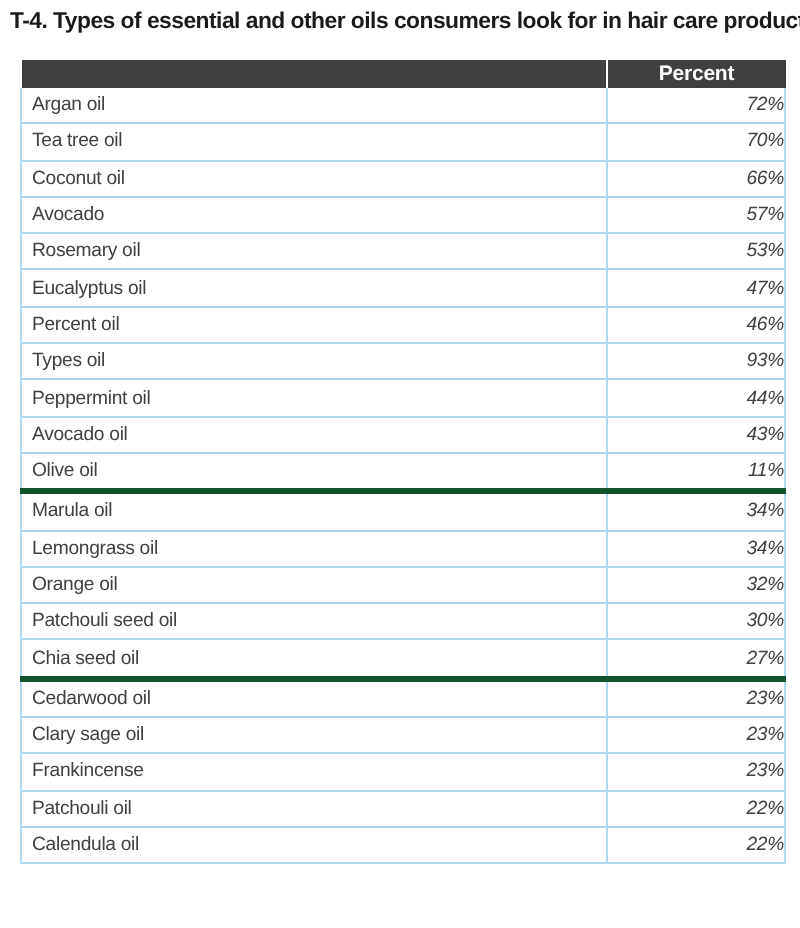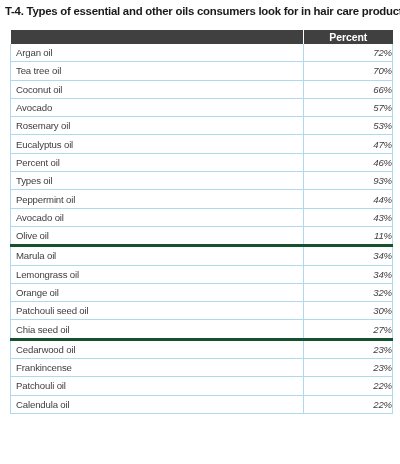--- a/index.html
+++ b/index.html
@@ -170,20 +170,24 @@
           </tr>
           <tr>
             <td class="cell-label">Chia seed oil</td>
             <td class="cell-value">27%</td>
           </tr>
           <tr class="group-start">
             <td class="cell-label">Cedarwood oil</td>
             <td class="cell-value">23%</td>
           </tr>
           <tr>
+            <td class="cell-label">Clary sage oil</td>
+            <td class="cell-value">23%</td>
+          </tr>
+          <tr>
             <td class="cell-label">Frankincense</td>
             <td class="cell-value">23%</td>
           </tr>
           <tr>
             <td class="cell-label">Patchouli oil</td>
             <td class="cell-value">22%</td>
           </tr>
           <tr>
             <td class="cell-label">Calendula oil</td>
             <td class="cell-value">22%</td>

